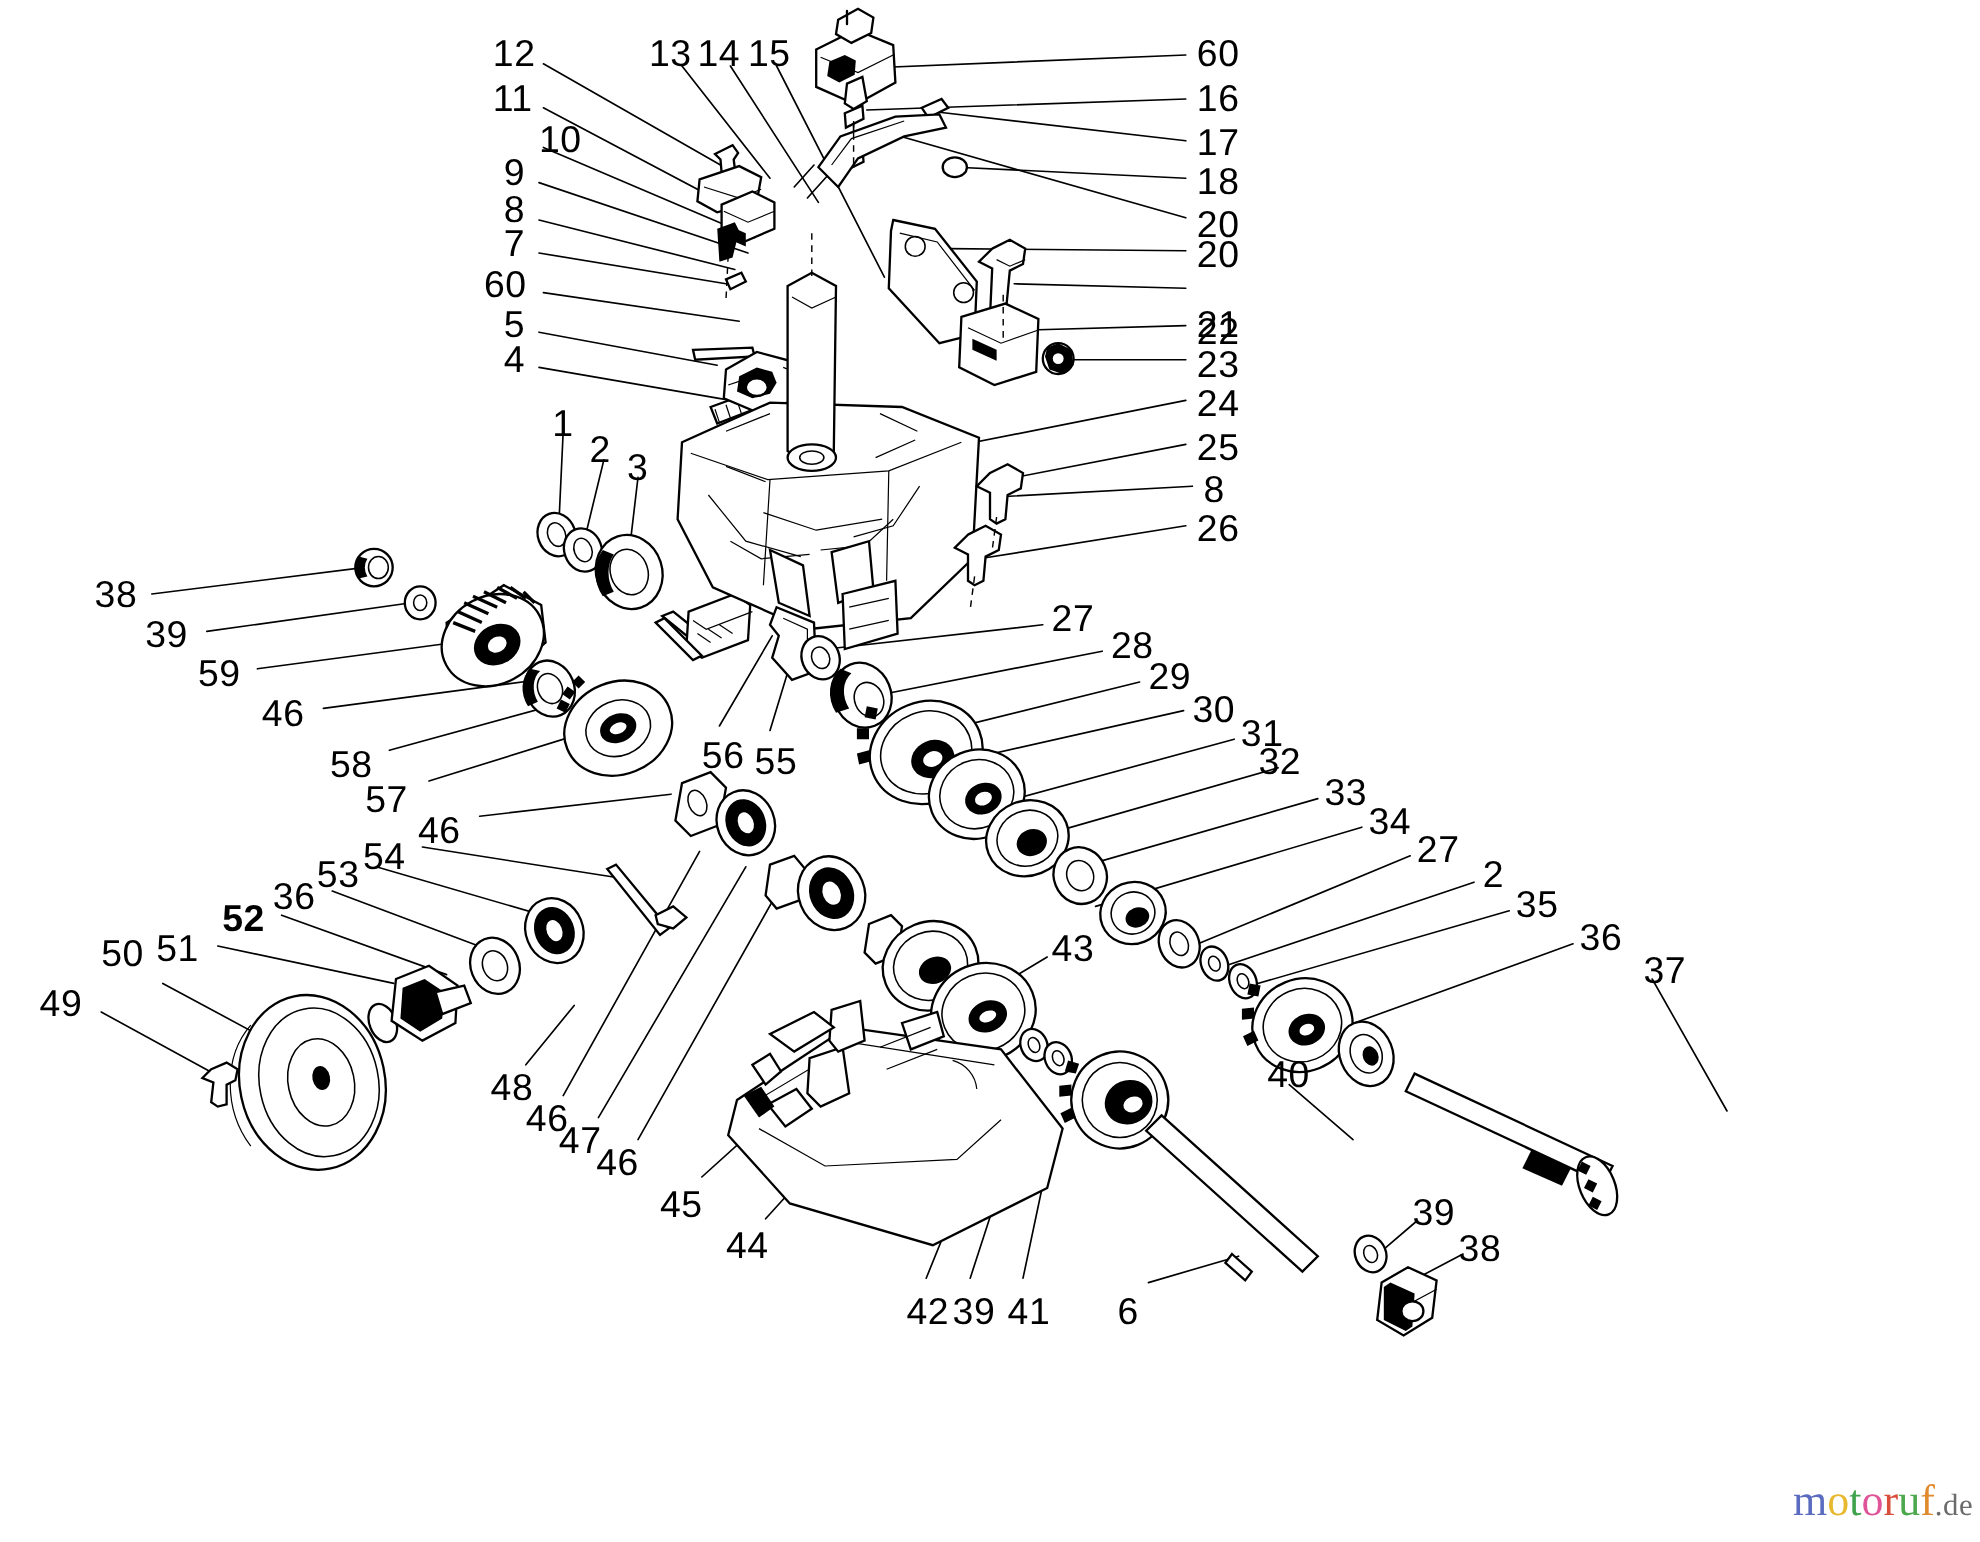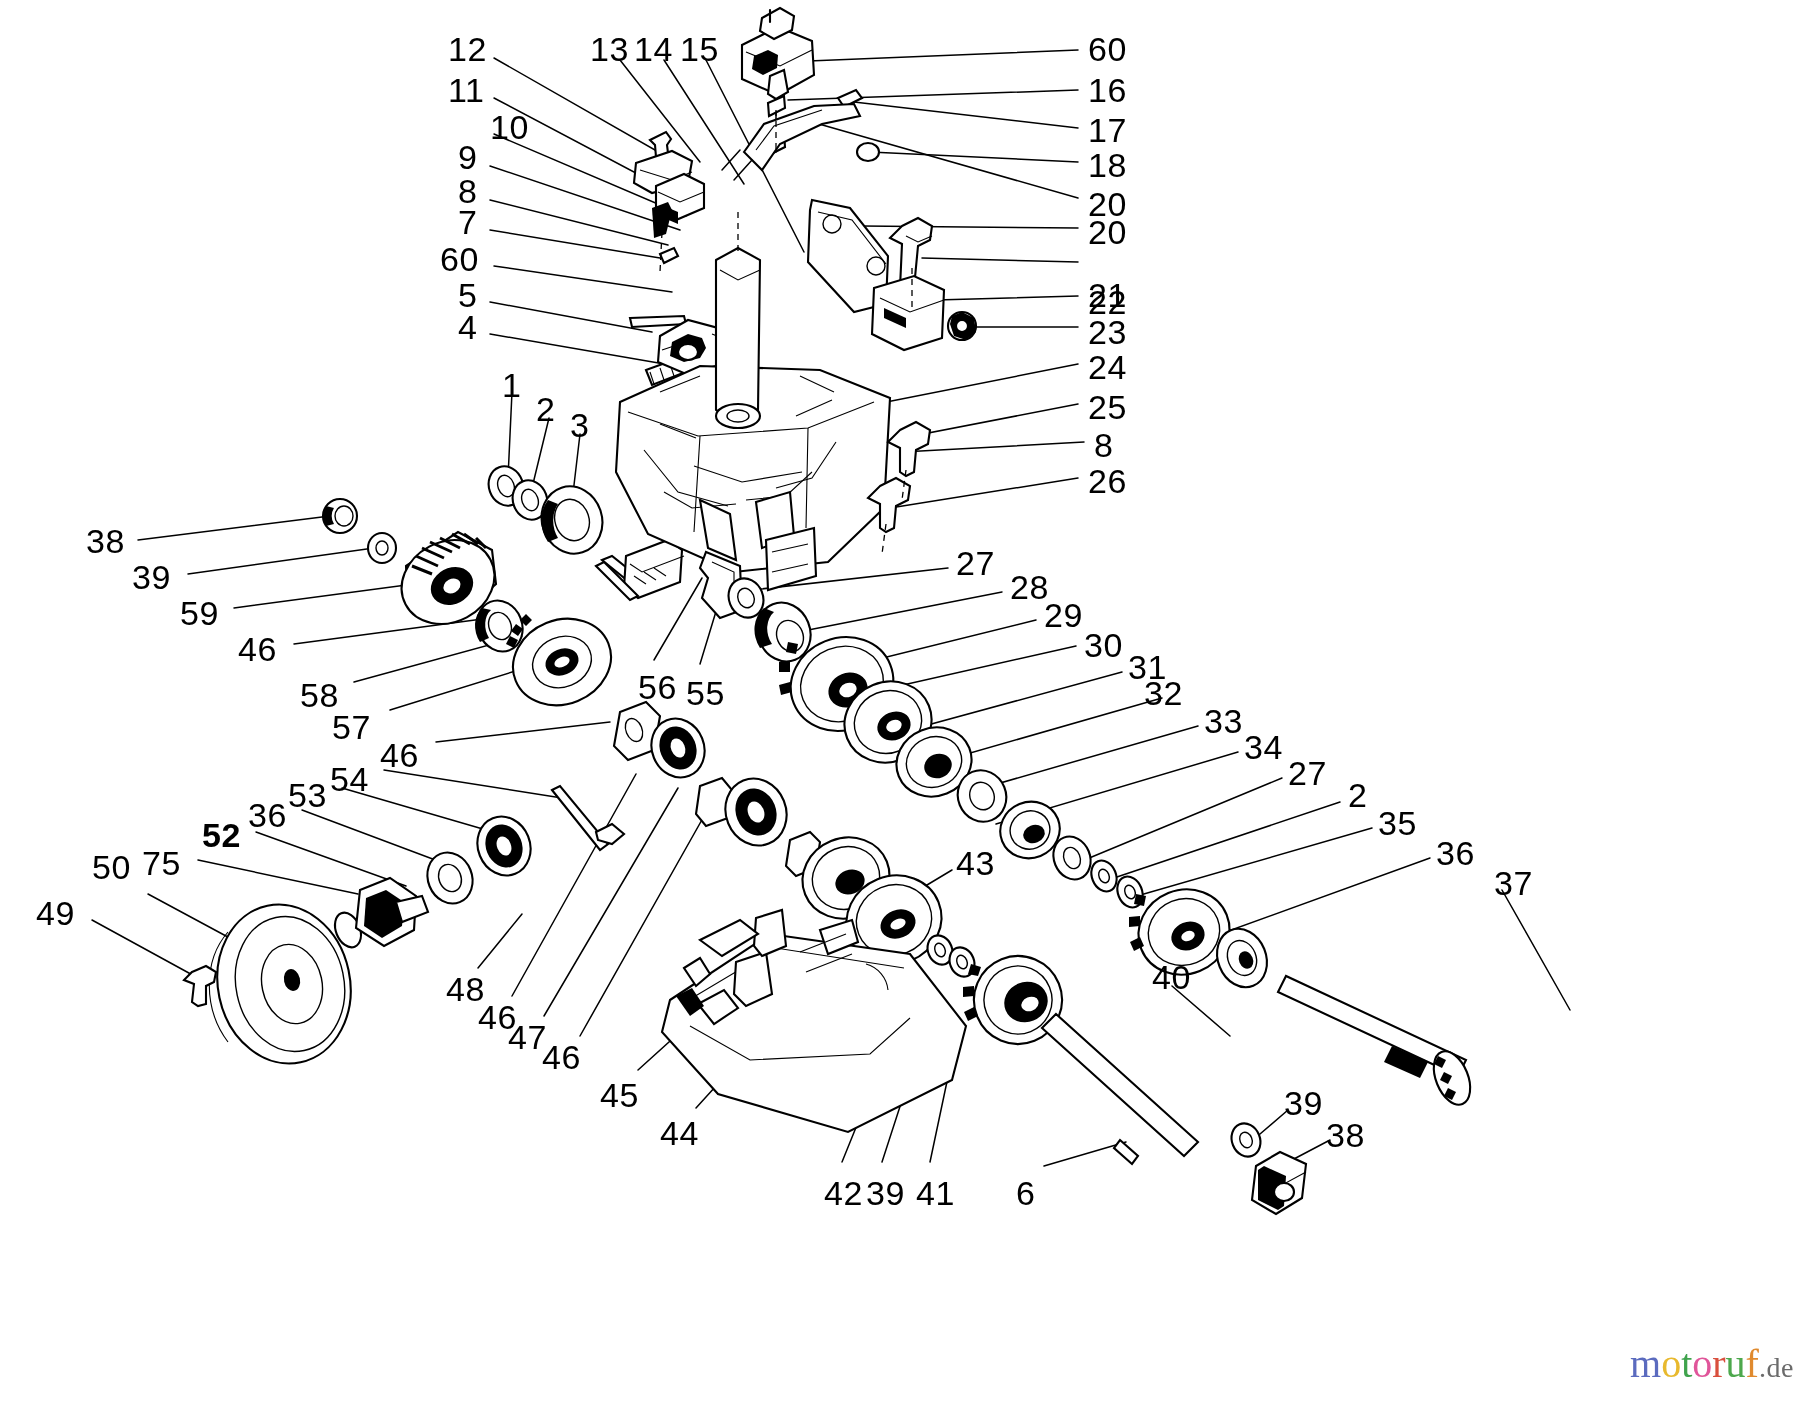--- a/index.html
+++ b/index.html
@@ -572,21 +572,21 @@
   <div class="callout-label" style="left:132px;top:560px;">39</div>
   <div class="callout-label" style="left:180px;top:596px;">59</div>
   <div class="callout-label" style="left:238px;top:632px;">46</div>
   <div class="callout-label" style="left:300px;top:678px;">58</div>
   <div class="callout-label" style="left:332px;top:710px;">57</div>
   <div class="callout-label" style="left:380px;top:738px;">46</div>
   <div class="callout-label" style="left:330px;top:762px;">54</div>
   <div class="callout-label" style="left:288px;top:778px;">53</div>
   <div class="callout-label" style="left:248px;top:798px;">36</div>
   <div class="callout-label" style="left:202px;top:818px;font-weight:bold;">52</div>
-  <div class="callout-label" style="left:142px;top:846px;">75</div>
+  <div class="callout-label" style="left:142px;top:846px;">51</div>
   <div class="callout-label" style="left:92px;top:850px;">50</div>
   <div class="callout-label" style="left:36px;top:896px;">49</div>
   <div class="callout-label" style="left:638px;top:670px;">56</div>
   <div class="callout-label" style="left:686px;top:676px;">55</div>
   <div class="callout-label" style="left:956px;top:546px;">27</div>
   <div class="callout-label" style="left:1010px;top:570px;">28</div>
   <div class="callout-label" style="left:1044px;top:598px;">29</div>
   <div class="callout-label" style="left:1084px;top:616px;margin-top:12px;">30</div>
   <div class="callout-label" style="left:1128px;top:650px;">31</div>
   <div class="callout-label" style="left:1144px;top:676px;">32</div>

